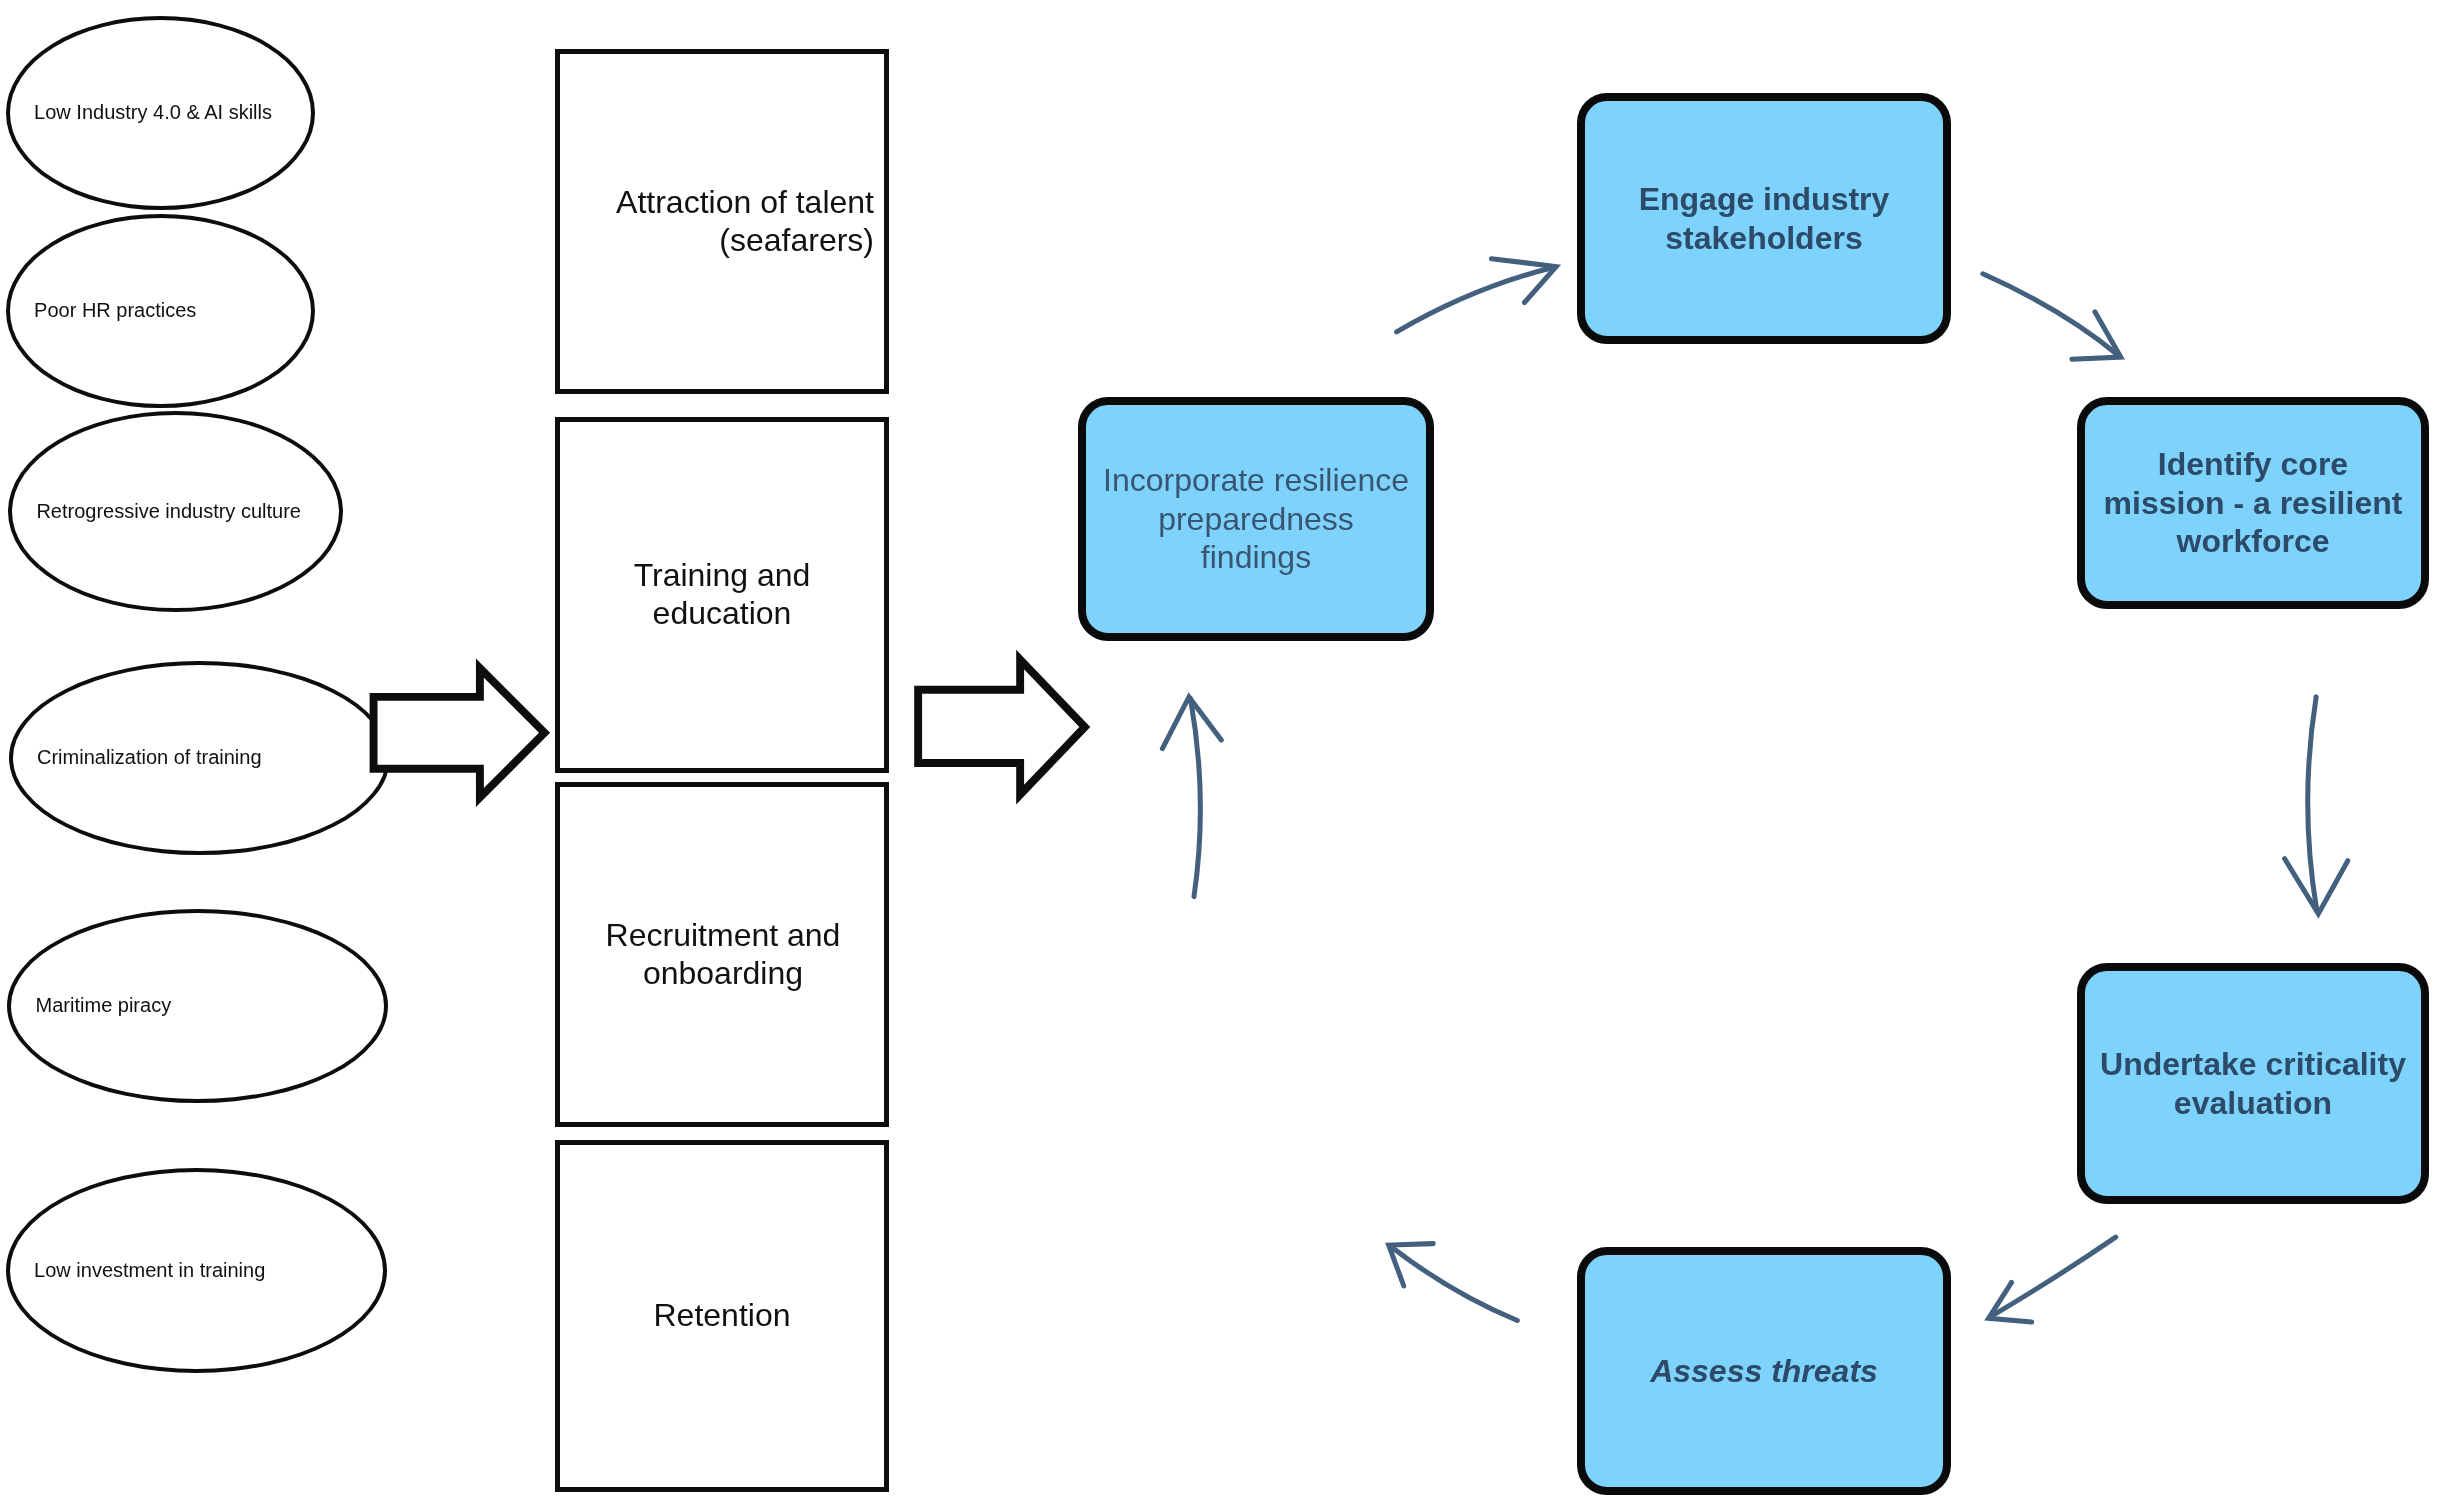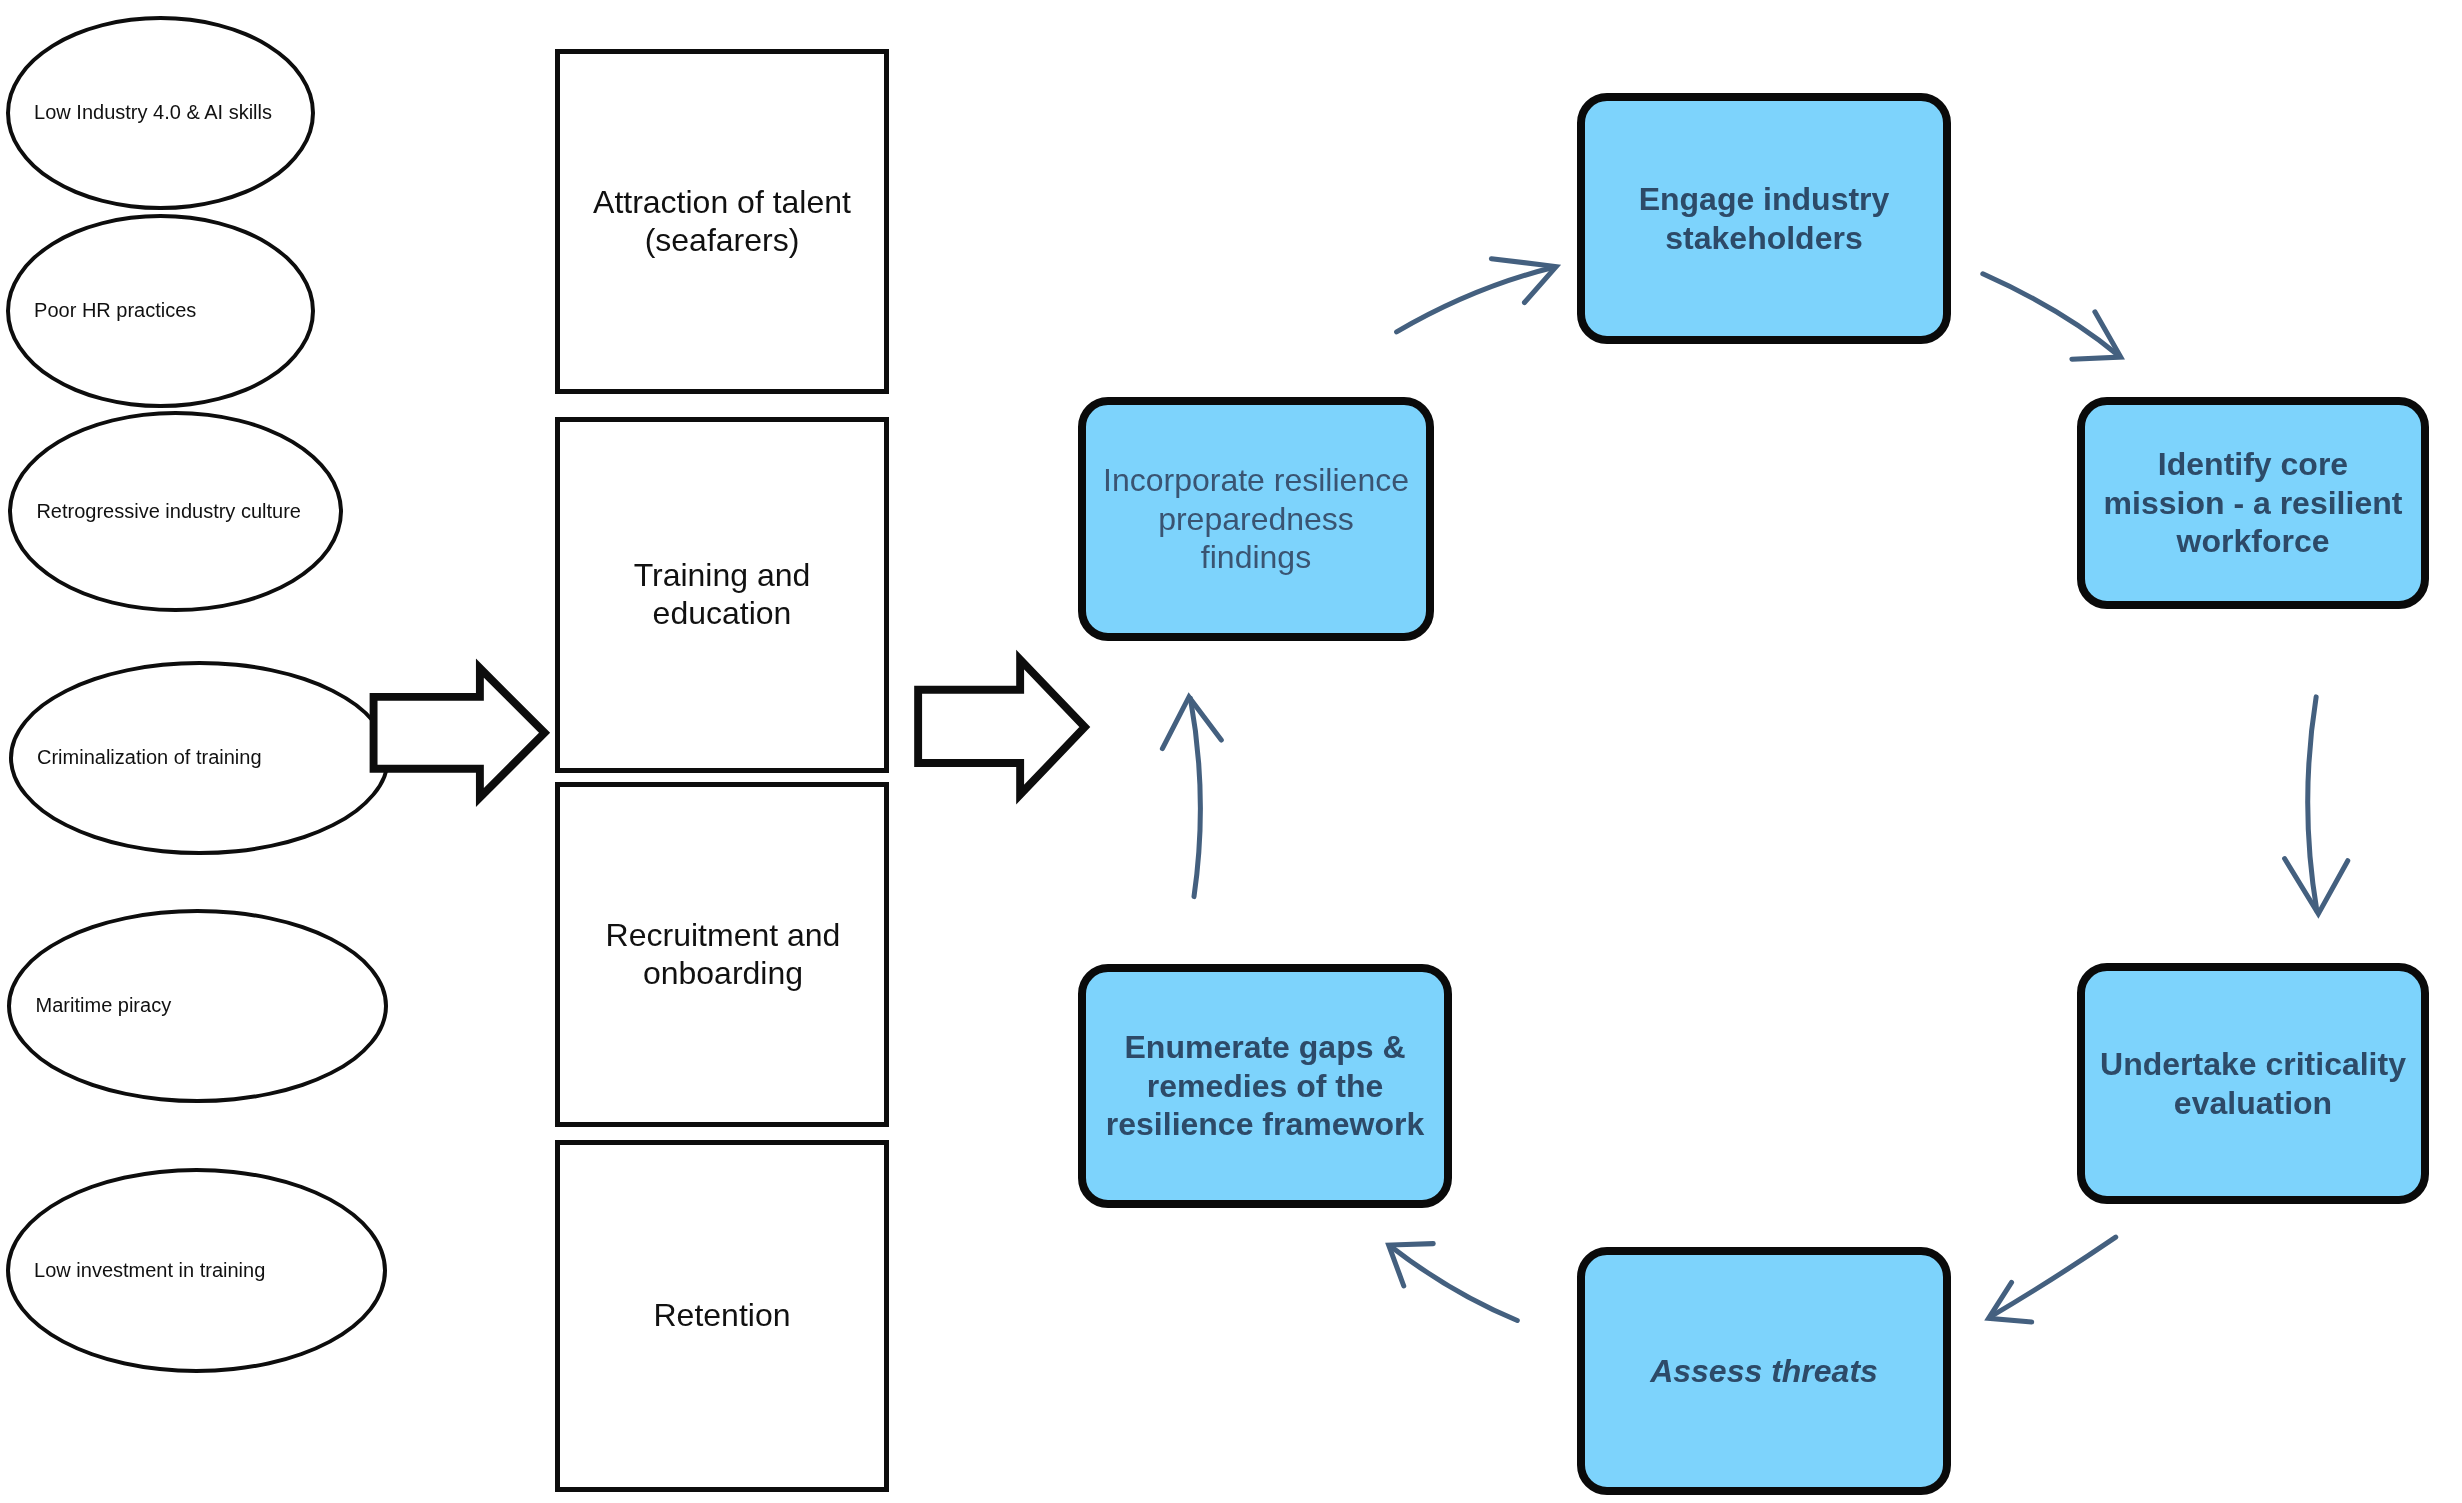--- a/index.html
+++ b/index.html
@@ -80,21 +80,21 @@
   </div>
 
   <div class="ellipse" style="left:7.2px; top:909px;width:381px; height:194px;">
     <span>Maritime piracy</span>
   </div>
 
   <div class="ellipse" style="left:5.7px;  top:1168px;width:381px; height:205px;">
     <span>Low investment in training</span>
   </div>
 
-  <div class="rect" style="left:555px; top:49px;  width:334px; height:345px;">
+  <div class="rect" style="left:555px; top:49px;  width:334px; height:345px;text-align:right;">
     <span>Attraction of talent (seafarers)</span>
   </div>
 
   <div class="rect" style="left:555px; top:417px; width:334px; height:356px;">
     <span>Training and education</span>
   </div>
 
   <div class="rect" style="left:555px; top:782px;width:334px; height:345px;padding-left:12px;">
     <span>Recruitment and onboarding</span>
   </div>
@@ -112,23 +112,20 @@
   </div>
 
   <div class="cbox" style="left:2077px; top:963px;width:352px; height:241px;justify-content:flex-end;">
     <span>Undertake criticality evaluation</span>
   </div>
 
   <div class="cbox" style="left:1577px; top:1247px;width:374px; height:248px;font-style:italic;">
     <span>Assess threats</span>
   </div>
 
-  <div class="cbox" style="left:1078px; top:964px;width:374px; height:244px;">
-    <span>Enumerate gaps &amp; remedies of the resilience framework</span>
-  </div>
 
   <div class="cbox regular" style="left:1078px; top:397px; width:356px; height:244px;">
     <span>Incorporate resilience preparedness findings</span>
   </div>
 
   <svg id="overlay" viewBox="0 0 3427 2092" xmlns="http://www.w3.org/2000/svg">
 
     <polygon points="520,970 668,970 668,930 758,1020 668,1110 668,1070 520,1070" fill="#ffffff" stroke="#0d0d0d" stroke-width="11" stroke-linejoin="miter"></polygon>
 
     <polygon points="1278,960 1420,960 1420,918 1510,1012 1420,1106 1420,1062 1278,1062" fill="#ffffff" stroke="#0d0d0d" stroke-width="11" stroke-linejoin="miter"></polygon>

